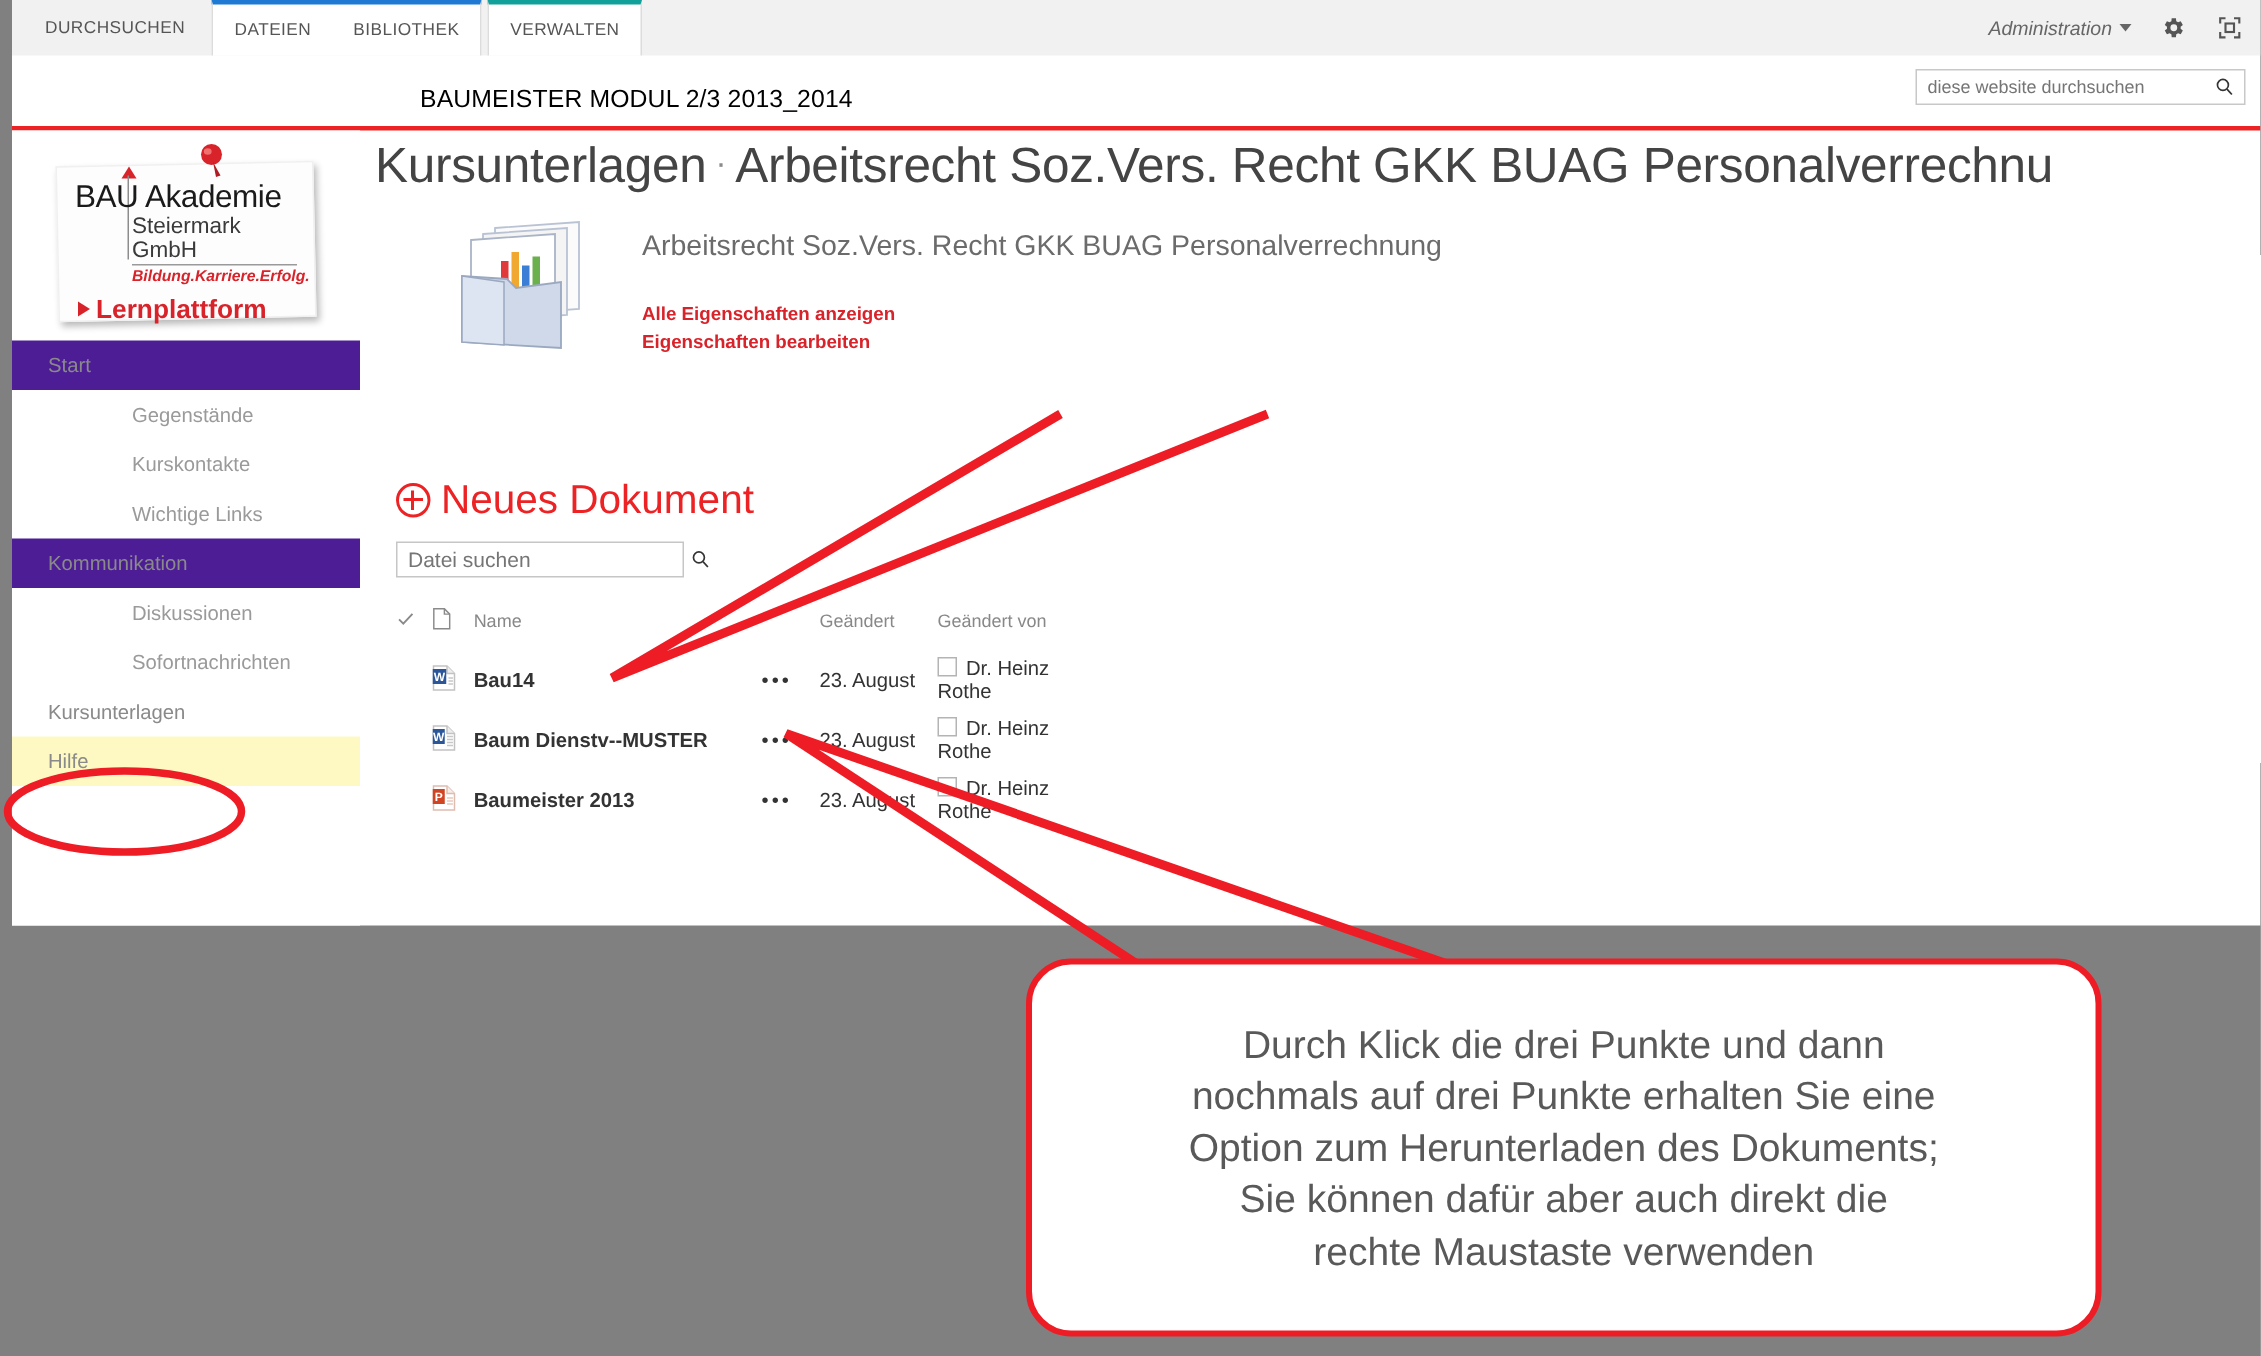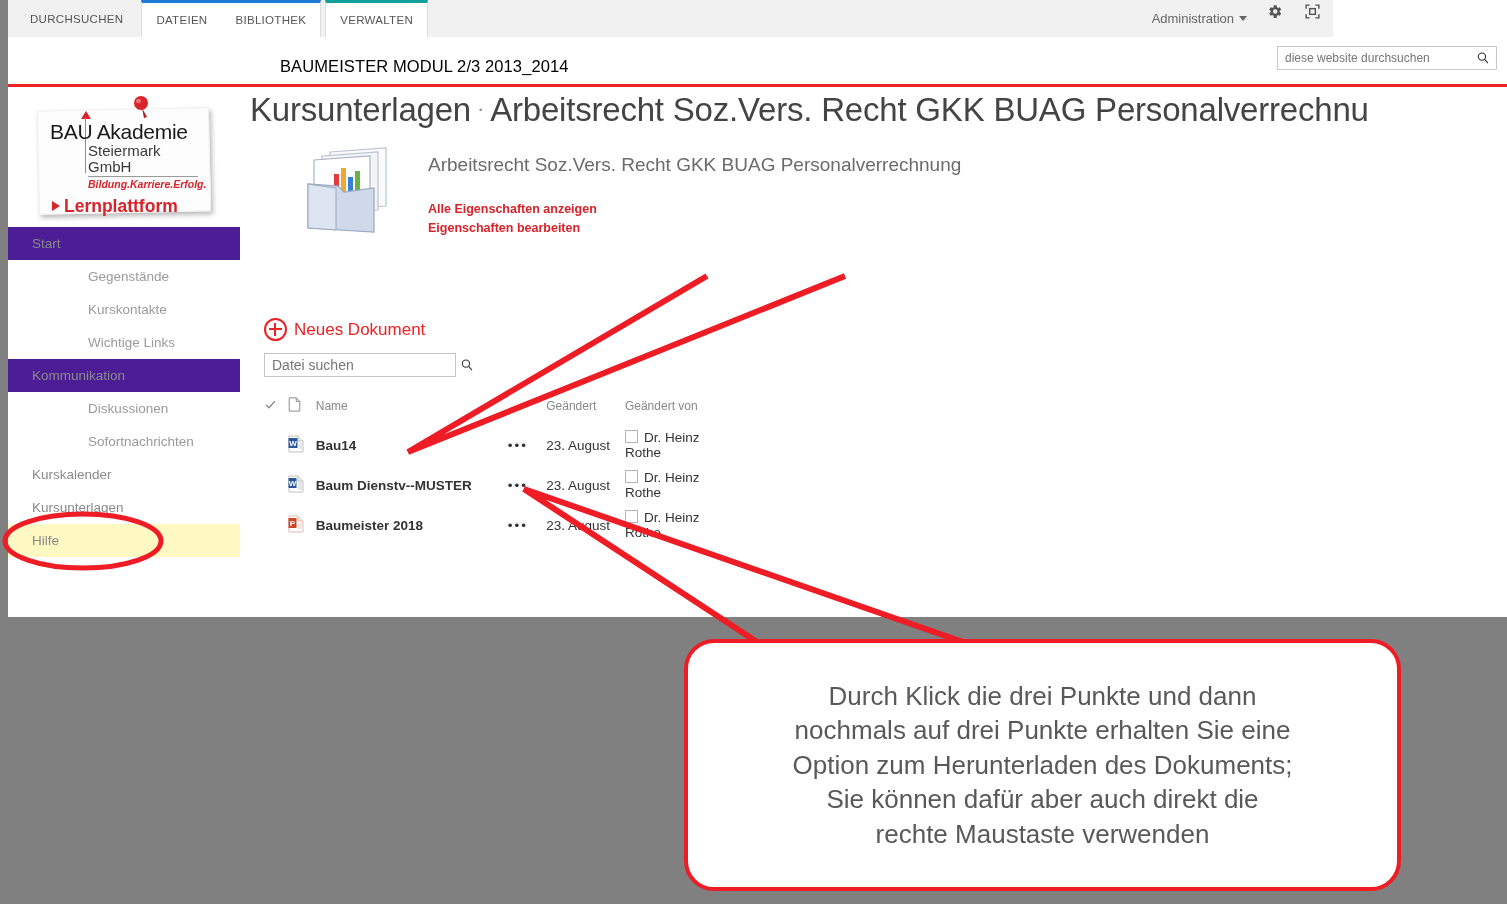--- a/index.html
+++ b/index.html
@@ -21,21 +21,21 @@
     position: absolute;
     left: 8px; top: 0;
     width: 1499px; height: 617px;
     background: #ffffff;
   }
 
   
   .suite-bar {
     position: absolute;
     left: 8px; top: 0;
-    width: 1325px; height: 37px;
+    width: 1499px; height: 37px;
     background: #f1f1f1;
   }
   .tabs {
     position: absolute;
     left: 8px; top: 0;
     display: flex;
     align-items: stretch;
     height: 37px;
   }
   .tab {
@@ -65,21 +65,23 @@
     margin-left: 4px;
   }
   .tab-group .tab { height: 34px; }
 
   
   .suite-right {
     position: absolute;
     right: 10px; top: 0;
     height: 37px;
     display: flex;
+    align-items: center;
     gap: 16px;
+    font-style: italic;
   }
   .admin-link {
     font-size: 13px;
     color: #666;
     cursor: pointer;
     display: flex;
     align-items: center;
     gap: 5px;
   }
   .caret-down {
@@ -278,21 +280,21 @@
   
   .docs {
     position: absolute;
     left: 14px; top: 228px;
     width: 700px;
   }
   .new-doc {
     display: flex;
     align-items: center;
     gap: 7px;
-    font-size: 17px;
+    font-size: 27px;
     color: #ec2224;
     cursor: pointer;
   }
   .plus-circle {
     width: 19px; height: 19px;
     border: 2px solid #ec2224;
     border-radius: 50%;
     position: relative;
     flex: none;
   }
@@ -490,23 +492,20 @@
         <span>Wichtige Links</span>
       </div>
       <div class="nav-item top" style="background:#4c1d95;">
         <span>Kommunikation</span>
       </div>
       <div class="nav-item sub">
         <span>Diskussionen</span>
       </div>
       <div class="nav-item sub">
         <span>Sofortnachrichten</span>
-      </div>
-      <div class="nav-item top" style="background:#fff;">
-        <span>Kurskalender</span>
       </div>
       <div class="nav-item top" style="background:#fff;">
         <span>Kursunterlagen</span>
       </div>
       <div class="nav-item top" style="background:#fef9c3;">
         <span>Hilfe</span>
       </div>
     </div>
   </div>
 
@@ -613,21 +612,21 @@
             <td></td>
             <td>
               <svg width="16" height="18" viewBox="0 0 16 18">
                 <path d="M1 1h9l5 5v11H1z" fill="#fff" stroke="#dfbcb0"></path>
                 <path d="M10 1v5h5" fill="#f7ece8" stroke="#dfbcb0"></path>
                 <rect x="0.5" y="3" width="8" height="10" fill="#d04423"></rect>
                 <text x="4.5" y="11" font-size="8" fill="#fff" text-anchor="middle" font-family="Liberation Sans, sans-serif" font-weight="bold">P</text>
                 <path d="M10 9h4M10 11h4M10 13h4" stroke="#e8c9bf" stroke-width="0.9"></path>
               </svg>
             </td>
-            <td class="fname">Baumeister 2018</td>
+            <td class="fname">Baumeister 2013</td>
             <td class="dots">•••</td>
             <td class="modcell">23. August</td>
             <td class="modcell">
               <span class="cb-sq"></span><span>Dr. Heinz Rothe</span>
             </td>
           </tr>
         </tbody>
       </table>
     </div>
   </div>

